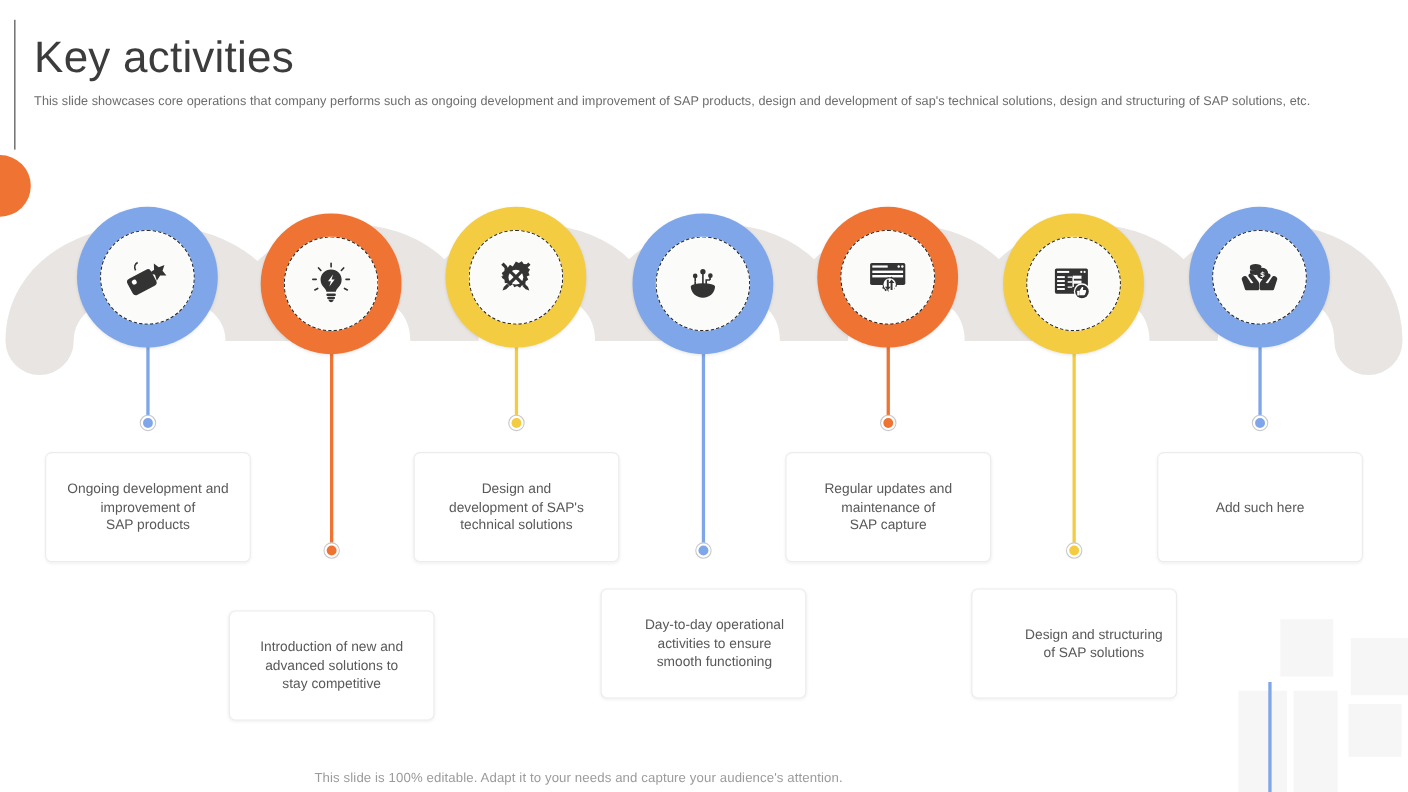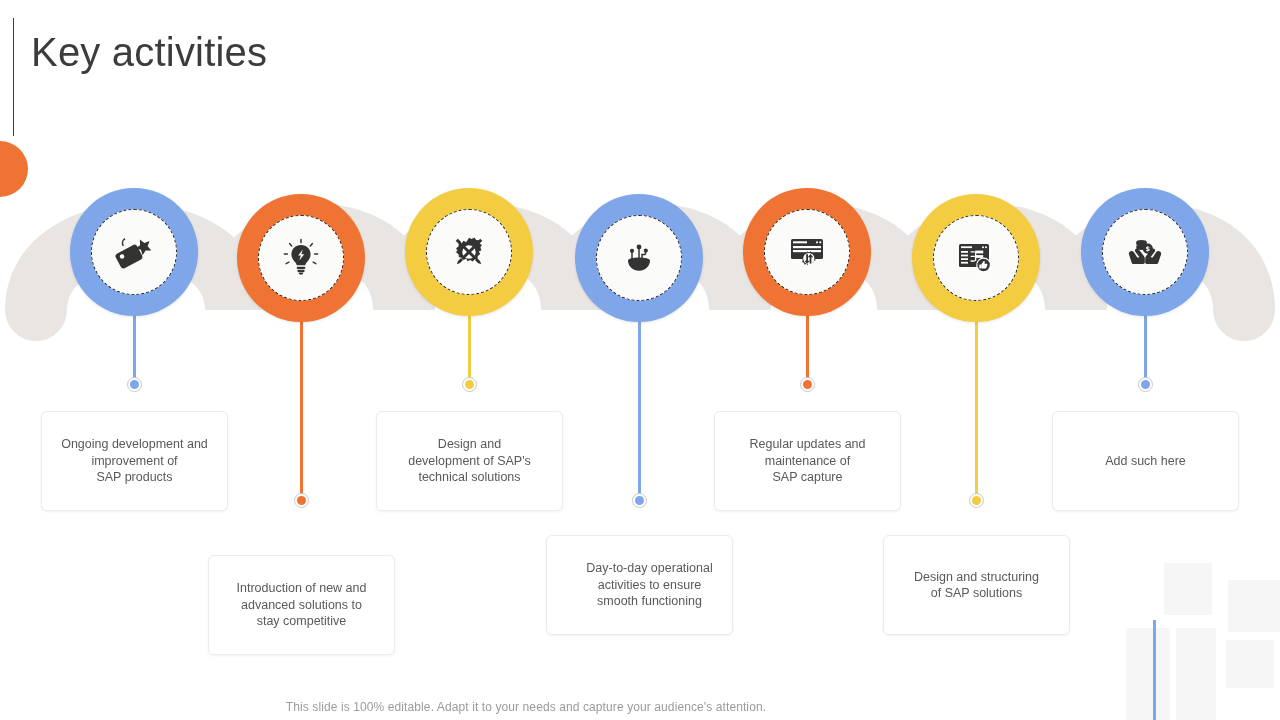--- a/index.html
+++ b/index.html
@@ -80,20 +80,21 @@
     text-align: center; font-size: 12px; color: #9b9b9b; letter-spacing: .1px;
   }
 </style>
 </head>
 <body>
 
 <div id="slide">
 
   <div class="header-rule"></div>
   <div class="page-title">Key activities</div>
+  <div class="page-subtitle">This slide showcases core operations that company performs such as ongoing development and improvement of SAP products, design and development of sap's technical solutions, design and structuring of SAP solutions, etc.</div>
 
   <div class="corner-blob"></div>
   <div class="deco-sq" style="left:1164px;top:563px;width:48px;height:52px;"></div>
   <div class="deco-sq" style="left:1228px;top:580px;width:52px;height:52px;"></div>
   <div class="deco-sq" style="left:1126px;top:628px;width:44px;height:92px;"></div>
   <div class="deco-sq" style="left:1176px;top:628px;width:40px;height:92px;"></div>
   <div class="deco-sq" style="left:1226px;top:640px;width:48px;height:48px;"></div>
   <div class="deco-line" style="left:1153px;top:620px;width:3px;height:100px;"></div>
 
   <svg class="wave" viewBox="0 0 1280 230" preserveAspectRatio="none">
@@ -263,21 +264,21 @@
               <circle cx="28.6" cy="27" r="7.4" fill="#fff"></circle>
               <circle cx="28.6" cy="27" r="6.2"></circle>
               <path d="M26.2 26.6l2.3-3.4c.3-.5 1.4-.3 1.3.5l-.3 2h2c.7 0 1.1.6.9 1.2l-1 2.9c-.2.5-.6.7-1 .7h-4.2z" fill="#fff"></path>
               <rect x="24.3" y="26.4" width="1.8" height="4.2" rx=".4" fill="#fff"></rect>
             </svg>
           </div>
         </div>
         <div class="dot-out" style="left: 968.5px; top: 492.5px;">
           <div class="dot-in" style="background: rgb(243, 204, 66);"></div>
         </div>
-        <div class="card" style="left: 883px; top: 535px;">
+        <div class="card" style="left: 883px; top: 535px; justify-content: flex-end;">
           <div class="card-text">Design and structuring
 of SAP solutions</div>
         </div>
       </div>
       <div class="node">
         <div class="stem" style="left: 1143.5px; top: 310px; height: 74px; background: rgb(126, 166, 232);"></div>
         <div class="ring" style="left: 1081px; top: 188px; background: rgb(126, 166, 232);">
           <div class="ring-inner">
             <svg width="42" height="40" viewBox="0 0 42 40" fill="#333">
               <ellipse cx="17.5" cy="10" rx="5.2" ry="2"></ellipse>

